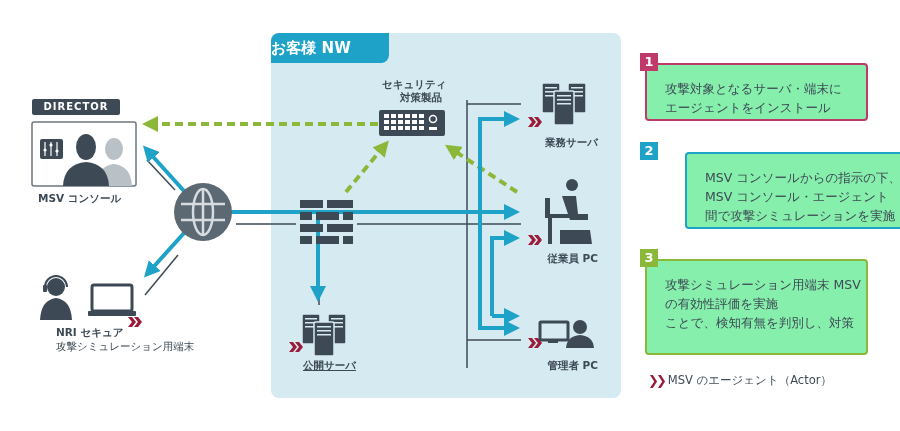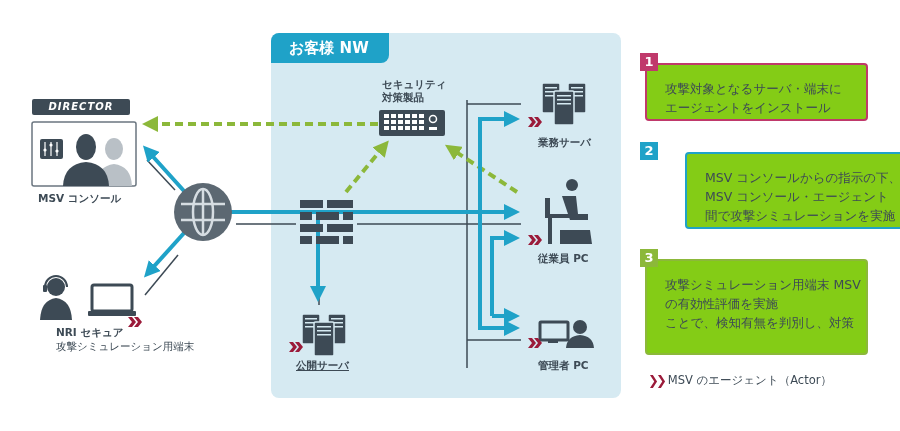--- a/index.html
+++ b/index.html
@@ -3,30 +3,30 @@
 <meta charset="utf-8">
 <style>
   html, body { margin: 0; padding: 0; background: #ffffff; }
   body { width: 900px; height: 431px; position: relative; overflow: hidden;
          font-family: "DejaVu Sans", sans-serif; color: #3d4a55; }
   #diagram { position: absolute; left: 0; top: 0; }
   .nw-panel { position: absolute; left: 271px; top: 33px; width: 350px; height: 365px;
               background: #d6eaf2; border-radius: 8px; }
   .nw-tab { position: absolute; left: 271px; top: 33px; width: 118px; height: 30px;
             background: #1fa2c8; color: #fff; font-weight: bold; font-size: 15px;
-            line-height: 30px; padding-left: 18px; box-sizing: border-box;
+            line-height: 30px; padding-left: 0; box-sizing: border-box;
             border-radius: 8px 0 8px 0; }
-  .lbl { position: absolute; font-size: 10.5px; color: #3d4a55; text-align: left; white-space: nowrap; }
+  .lbl { position: absolute; font-size: 10.5px; color: #3d4a55; text-align: right; white-space: nowrap; }
   .lbl.bold { font-weight: bold; }
-  .director { position: absolute; left: 32px; top: 99px; width: 98px; height: 16px;
+  .director { position: absolute; left: 32px; top: 99px; width: 88px; height: 16px;
               background: #3d4a55; color: #fff; font-size: 10px; font-weight: bold;
-              letter-spacing: 1px; text-align: center; line-height: 16px; border-radius: 2px; font-style: italic; }
+              letter-spacing: 1px; text-align: center; line-height: 16px; border-radius: 2px; }
   .step { position: absolute; left: 645px; width: 223px; border: 2px solid; border-radius: 4px;
           box-sizing: border-box; padding: 14px 1px 8px 18px; font-size: 12.5px; line-height: 19px;
-          color: #3d4a55; background: #84cc16; }
+          color: #3d4a55; background: #86efac; }
   .step-num { position: absolute; left: 640px; width: 18px; height: 18px; color: #fff;
               font-weight: bold; font-size: 13px; text-align: center; line-height: 18px; }
   .legend { position: absolute; left: 648px; top: 373px; font-size: 11.5px; color: #3d4a55;
             display: flex; align-items: center; gap: 4px; }
   .chev { color: #9b1b3a; font-weight: bold; font-size: 13px; letter-spacing: -3px; }
 </style>
 </head>
 <body>
 
 <div class="nw-panel"></div>

